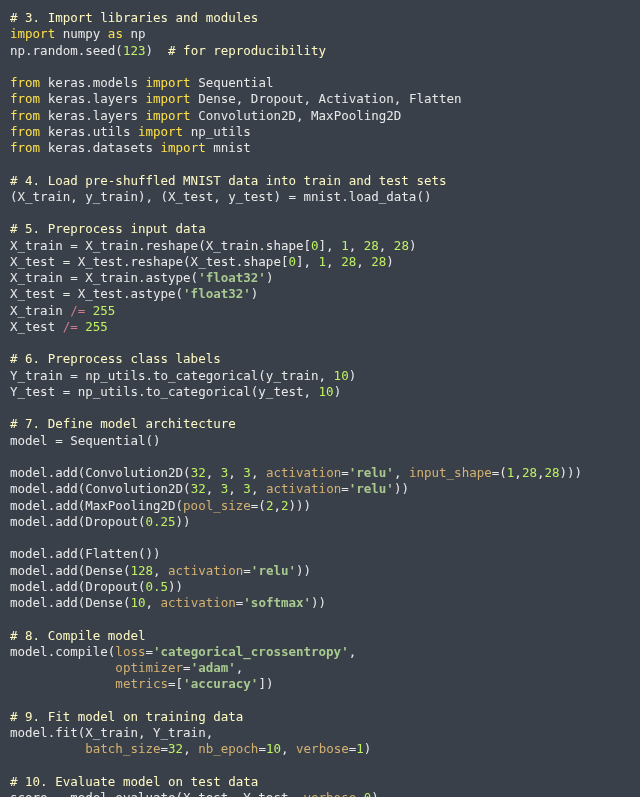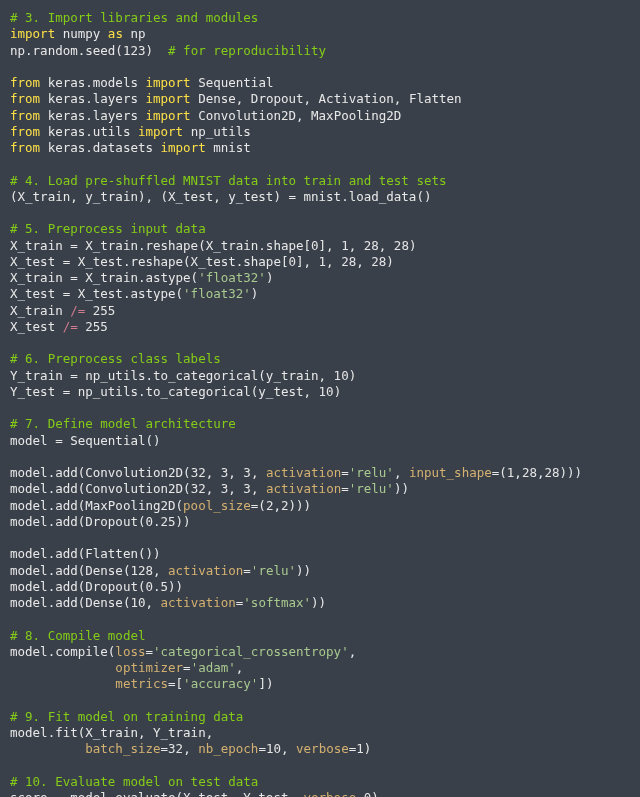--- a/index.html
+++ b/index.html
@@ -6,24 +6,24 @@
     body {
       background: #3a404a;
       font-family: 'Consolas', 'Monaco', 'Courier New', monospace;
       font-size: 12.5px;
       line-height: 1.3;
       padding: 10px;
       width: 640px;
       color: #e0e0e0;
     }
     pre { white-space: pre; }
-    .c { color: #84cc16; } 
+    .c { color: #fef9c3; } 
     .k { color: #fde047; } 
     .o { color: #d27a8e; } 
     .n { color: #e8e8e8; } 
-    .num { color: #e5e5e5; } 
-    .s { color: #a8c98f; } 
+    .num { color: #bef264; } 
+    .s { color: #a8c98f; font-weight: bold; } 
     .arg { color: #d4b170; }
   </style>
 </head>
 <body>
 
 <pre id="code-block"><div class="c"># 3. Import libraries and modules</div><div><span class="k">import</span> <span class="n">numpy</span> <span class="k">as</span> <span class="n">np</span></div><div><span class="n">np.random.seed(</span><span class="num">123</span><span class="n">)</span>  <span class="c"># for reproducibility</span></div><div>&nbsp;</div><div><span class="k">from</span> <span class="n">keras.models</span> <span class="k">import</span> <span class="n">Sequential</span></div><div><span class="k">from</span> <span class="n">keras.layers</span> <span class="k">import</span> <span class="n">Dense, Dropout, Activation, Flatten</span></div><div><span class="k">from</span> <span class="n">keras.layers</span> <span class="k">import</span> <span class="n">Convolution2D, MaxPooling2D</span></div><div><span class="k">from</span> <span class="n">keras.utils</span> <span class="k">import</span> <span class="n">np_utils</span></div><div><span class="k">from</span> <span class="n">keras.datasets</span> <span class="k">import</span> <span class="n">mnist</span></div><div>&nbsp;</div><div class="c"># 4. Load pre-shuffled MNIST data into train and test sets</div><div><span class="n">(X_train, y_train), (X_test, y_test) = mnist.load_data()</span></div><div>&nbsp;</div><div class="c"># 5. Preprocess input data</div><div><span class="n">X_train = X_train.reshape(X_train.shape[</span><span class="num">0</span><span class="n">], </span><span class="num">1</span><span class="n">, </span><span class="num">28</span><span class="n">, </span><span class="num">28</span><span class="n">)</span></div><div><span class="n">X_test = X_test.reshape(X_test.shape[</span><span class="num">0</span><span class="n">], </span><span class="num">1</span><span class="n">, </span><span class="num">28</span><span class="n">, </span><span class="num">28</span><span class="n">)</span></div><div><span class="n">X_train = X_train.astype(</span><span class="s">'float32'</span><span class="n">)</span></div><div><span class="n">X_test = X_test.astype(</span><span class="s">'float32'</span><span class="n">)</span></div><div><span class="n">X_train </span><span class="o">/=</span><span class="n"> </span><span class="num">255</span></div><div><span class="n">X_test </span><span class="o">/=</span><span class="n"> </span><span class="num">255</span></div><div>&nbsp;</div><div class="c"># 6. Preprocess class labels</div><div><span class="n">Y_train = np_utils.to_categorical(y_train, </span><span class="num">10</span><span class="n">)</span></div><div><span class="n">Y_test = np_utils.to_categorical(y_test, </span><span class="num">10</span><span class="n">)</span></div><div>&nbsp;</div><div class="c"># 7. Define model architecture</div><div><span class="n">model = Sequential()</span></div><div>&nbsp;</div><div><span class="n">model.add(Convolution2D(</span><span class="num">32</span><span class="n">, </span><span class="num">3</span><span class="n">, </span><span class="num">3</span><span class="n">, </span><span class="arg">activation</span><span class="n">=</span><span class="s">'relu'</span><span class="n">, </span><span class="arg">input_shape</span><span class="n">=(</span><span class="num">1</span><span class="n">,</span><span class="num">28</span><span class="n">,</span><span class="num">28</span><span class="n">)))</span></div><div><span class="n">model.add(Convolution2D(</span><span class="num">32</span><span class="n">, </span><span class="num">3</span><span class="n">, </span><span class="num">3</span><span class="n">, </span><span class="arg">activation</span><span class="n">=</span><span class="s">'relu'</span><span class="n">))</span></div><div><span class="n">model.add(MaxPooling2D(</span><span class="arg">pool_size</span><span class="n">=(</span><span class="num">2</span><span class="n">,</span><span class="num">2</span><span class="n">)))</span></div><div><span class="n">model.add(Dropout(</span><span class="num">0.25</span><span class="n">))</span></div><div>&nbsp;</div><div><span class="n">model.add(Flatten())</span></div><div><span class="n">model.add(Dense(</span><span class="num">128</span><span class="n">, </span><span class="arg">activation</span><span class="n">=</span><span class="s">'relu'</span><span class="n">))</span></div><div><span class="n">model.add(Dropout(</span><span class="num">0.5</span><span class="n">))</span></div><div><span class="n">model.add(Dense(</span><span class="num">10</span><span class="n">, </span><span class="arg">activation</span><span class="n">=</span><span class="s">'softmax'</span><span class="n">))</span></div><div>&nbsp;</div><div class="c"># 8. Compile model</div><div><span class="n">model.compile(</span><span class="arg">loss</span><span class="n">=</span><span class="s">'categorical_crossentropy'</span><span class="n">,</span></div><div><span class="n">              </span><span class="arg">optimizer</span><span class="n">=</span><span class="s">'adam'</span><span class="n">,</span></div><div><span class="n">              </span><span class="arg">metrics</span><span class="n">=[</span><span class="s">'accuracy'</span><span class="n">])</span></div><div>&nbsp;</div><div class="c"># 9. Fit model on training data</div><div><span class="n">model.fit(X_train, Y_train,</span></div><div><span class="n">          </span><span class="arg">batch_size</span><span class="n">=</span><span class="num">32</span><span class="n">, </span><span class="arg">nb_epoch</span><span class="n">=</span><span class="num">10</span><span class="n">, </span><span class="arg">verbose</span><span class="n">=</span><span class="num">1</span><span class="n">)</span></div><div>&nbsp;</div><div class="c"># 10. Evaluate model on test data</div><div><span class="n">score = model.evaluate(X_test, Y_test, </span><span class="arg">verbose</span><span class="n">=</span><span class="num">0</span><span class="n">)</span></div></pre>
 
 </body></html>

